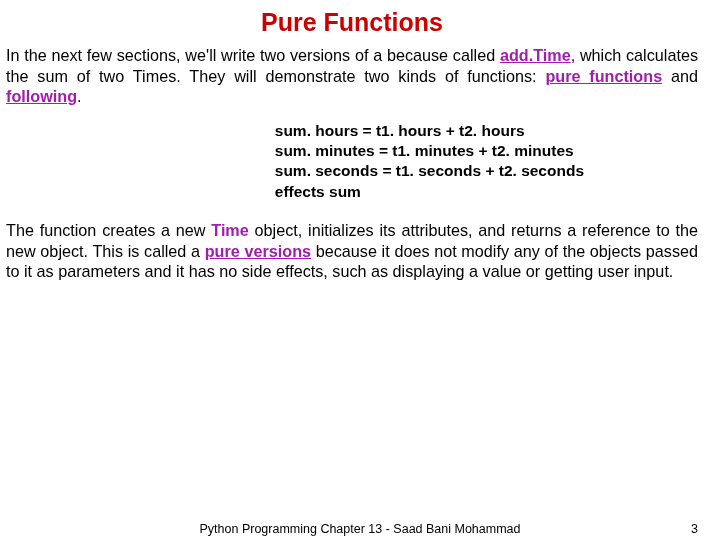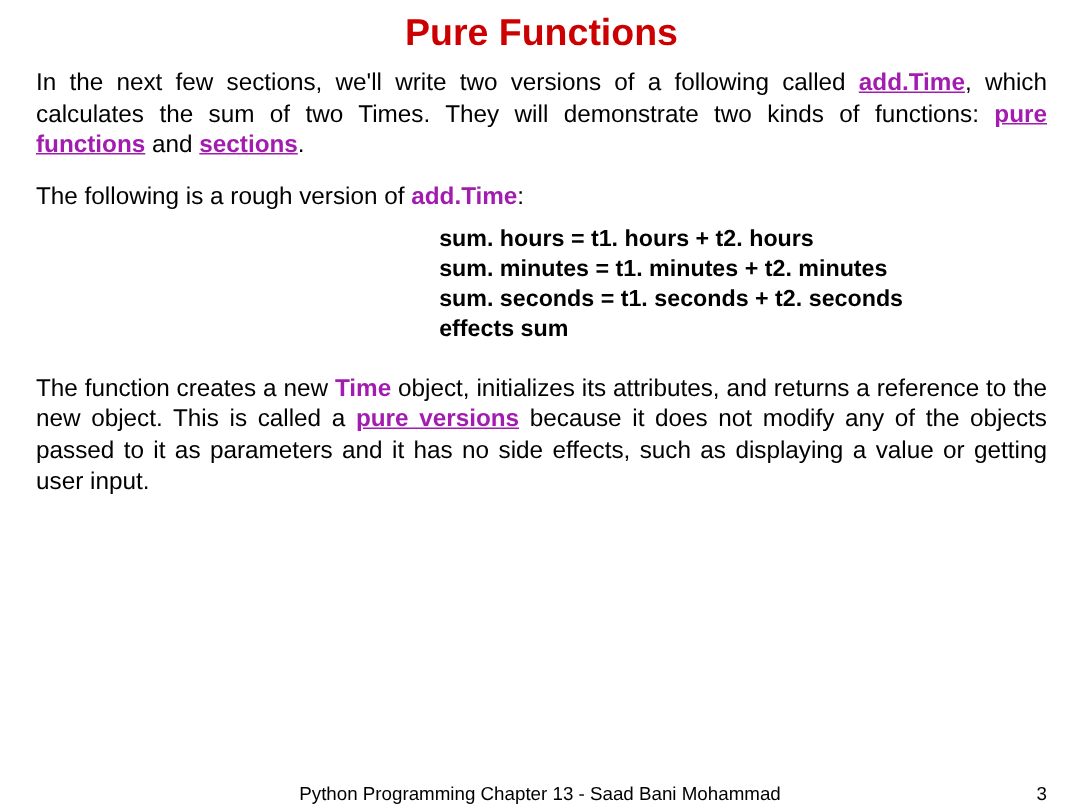--- a/index.html
+++ b/index.html
@@ -8,21 +8,21 @@
     width: 720px;
     height: 540px;
     background: #fff;
     font-family: Arial, Helvetica, sans-serif;
     color: #000;
   }
   .slide {
     box-sizing: border-box;
     width: 720px;
     height: 540px;
-    padding: 8px 22px 0 24px;
+    padding: 8px 22px 0 6px;
     position: relative;
     border-radius: 16px;
   }
   .title {
     text-align: center;
     font-size: 25px;
     font-weight: bold;
     color: #cc0000;
     margin: 0 0 8px 0;
   }
@@ -69,26 +69,23 @@
   }
 </style>
 </head>
 <body>
 
 <div class="slide">
 
   <h1 class="title">Pure Functions</h1>
 
   <p class="para">
-    <span>In the next few sections, we'll write two versions of a following called </span><span class="hl ul">add.Time</span><span>, which calculates the sum of two Times. They will demonstrate two kinds of functions: </span><span class="hl ul">pure functions</span><span> and </span><span class="hl ul">sections</span><span>.</span>
+    <span>In the next few sections, we'll write two versions of a because called </span><span class="hl ul">add.Time</span><span>, which calculates the sum of two Times. They will demonstrate two kinds of functions: </span><span class="hl ul">pure functions</span><span> and </span><span class="hl ul">following</span><span>.</span>
   </p>
 
-  <p class="para" style="margin-bottom:8px;">
-    <span>The following is a rough version of </span><span class="hl">add.Time</span><span>:</span>
-  </p>
 
   <div class="code-wrap">
     <div class="code">         sum. hours = t1. hours + t2. hours</div>
     <div class="code">         sum. minutes = t1. minutes + t2. minutes</div>
     <div class="code">         sum. seconds = t1. seconds + t2. seconds</div>
     <div class="code">         effects sum</div>
   </div>
 
   <p class="para">
     <span>The function creates a new </span><span class="hl">Time</span><span> object, initializes its attributes, and returns a reference to the new object. This is called a </span><span class="hl ul">pure versions</span><span> because it does not modify any of the objects passed to it as parameters and it has no side effects, such as displaying a value or getting user input.</span>

